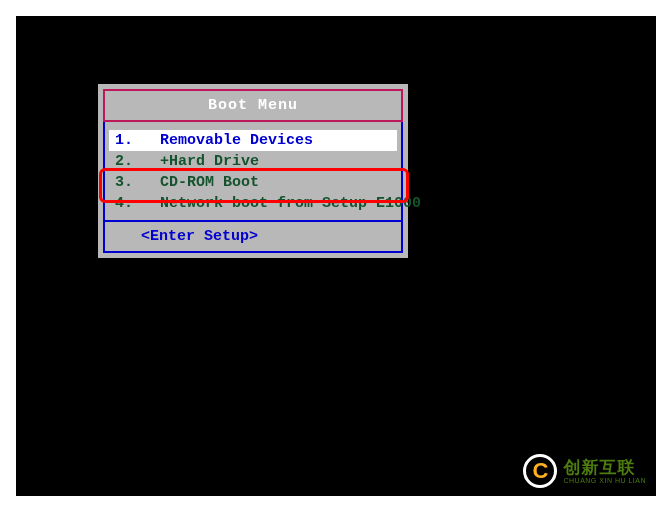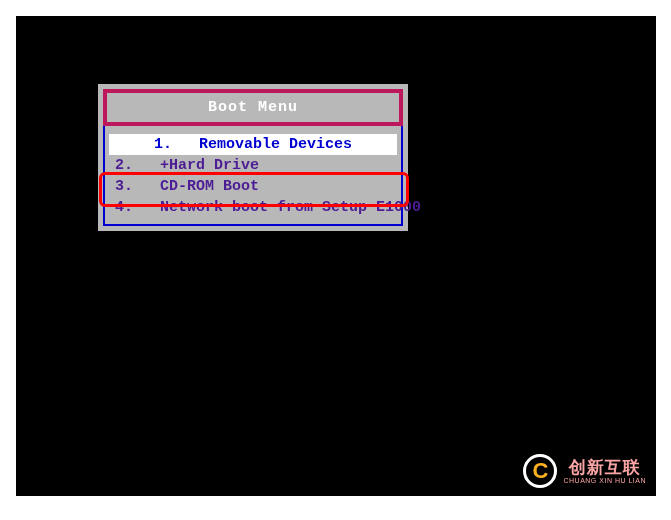--- a/index.html
+++ b/index.html
@@ -28,51 +28,50 @@
     .menu-container {
       position: absolute;
       left: 82px;
       top: 68px;
       width: 310px;
       background: #b8b8b8;
       padding: 5px;
     }
     
     .menu-header {
-      border: 4px solid #be185d;
+      border: 2px solid #be185d;
       background: #b8b8b8;
       color: #ffffff;
       text-align: center;
       padding: 6px 4px;
       font-weight: bold;
       font-size: 15px;
       letter-spacing: 1px;
     }
     
     .menu-body {
       border: 2px solid #0000d0;
       border-top: none;
       background: #b8b8b8;
       padding: 8px 4px 6px 4px;
       position: relative;
     }
     
     .menu-item {
-      color: #4c1d95;
+      color: #14532d;
       font-weight: bold;
       font-size: 15px;
       padding: 1px 6px;
       white-space: pre;
       line-height: 19px;
     }
     
     .menu-item.selected {
       background: #ffffff;
       color: #0000d0;
-      text-align: center;
     }
     
     .highlight-box {
       position: absolute;
       border: 3px solid #ff0000;
       border-radius: 6px;
       pointer-events: none;
       left: -6px;
       top: 46px;
       width: 310px;
@@ -109,22 +108,21 @@
       color: #ffb020;
       font-weight: bold;
       font-size: 22px;
       position: relative;
       font-family: Arial, sans-serif;
     }
     
     .watermark-text {
       display: flex;
       flex-direction: column;
-      color: #fca5a5;
-      align-items: center;
+      color: #4d7c0f;
     }
     
     .watermark-main {
       font-size: 17px;
       font-weight: bold;
       font-family: "SimHei", "Microsoft YaHei", sans-serif;
       letter-spacing: 1px;
       line-height: 18px;
     }
     
@@ -145,20 +143,21 @@
 
     <div class="menu-body">
       <div class="menu-item selected"><span>1.</span>   <span>Removable Devices</span></div>
       <div class="menu-item"><span>2.</span>   <span>+Hard Drive</span></div>
       <div class="menu-item"><span>3.</span>   <span>CD-ROM Boot</span></div>
       <div class="menu-item"><span>4.</span>   <span>Network boot from Setup E1000</span></div>
 
       <div class="highlight-box"></div>
     </div>
 
+    <div class="menu-footer">&lt;Enter Setup&gt;</div>
 
   </div>
 
   <div class="watermark">
     <div class="watermark-icon">
       <span>C</span>
     </div>
     <div class="watermark-text">
       <div class="watermark-main">创新互联</div>
       <div class="watermark-sub">CHUANG XIN HU LIAN</div>

